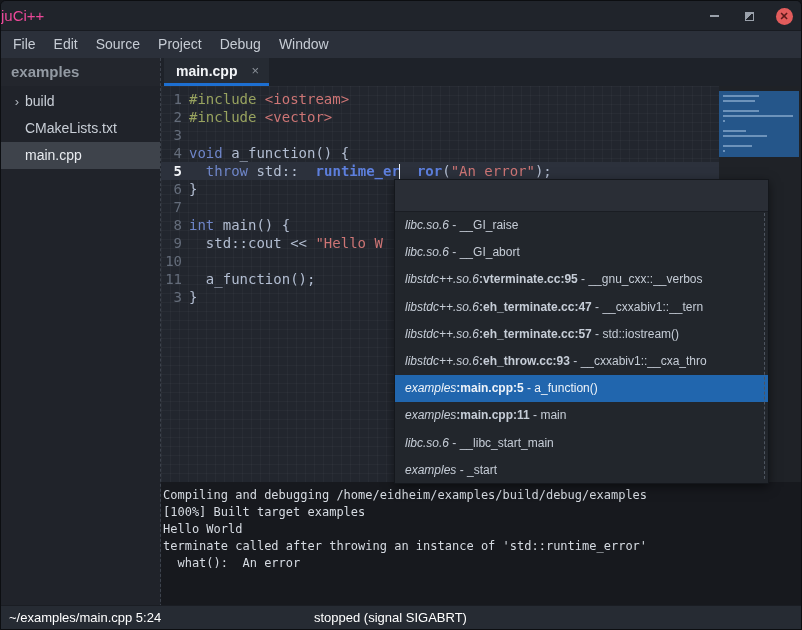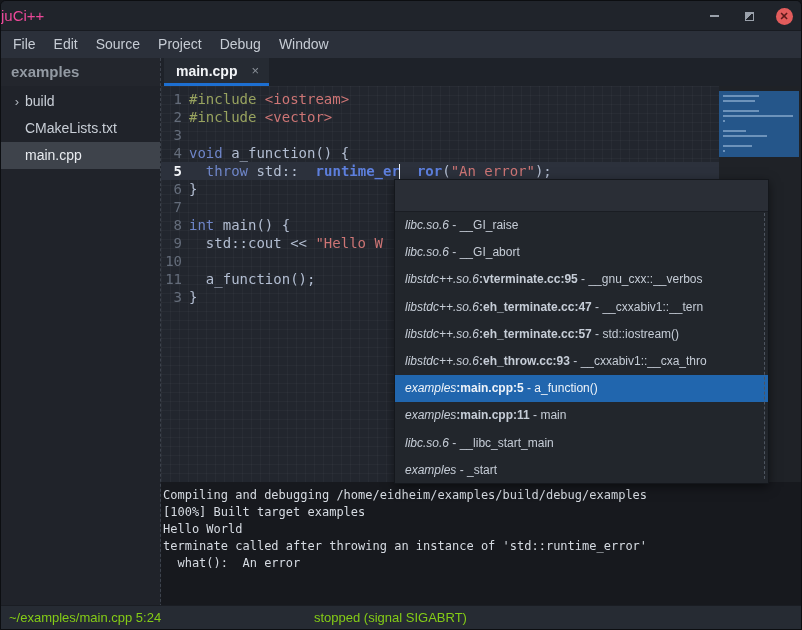--- a/index.html
+++ b/index.html
@@ -62,21 +62,21 @@
   .terminal{height:125px;flex:none;background:#17191e;color:#d6dbe2;font-family:"DejaVu Sans Mono",monospace;font-size:12px;line-height:17px;padding:5px 0 0 2px;white-space:pre;overflow:hidden;}
   
   .popup{position:absolute;left:393px;top:178px;width:375px;height:305px;background:#22262c;border:1px solid #14171c;box-shadow:0 3px 10px rgba(0,0,0,0.5);z-index:5;overflow:hidden;}
   .popup-head{height:32px;background:#2a2e36;border-bottom:1px solid #1a1d23;}
   .popup-row{height:27.2px;line-height:27.2px;padding-left:10px;font-size:12px;color:#c6cdd7;white-space:nowrap;overflow:hidden;}
   .popup-row.selected{background:#2166ae;color:#eef3f9;}
   .popup-lib{font-style:italic;}
   .popup-file{font-weight:bold;}
   .popup-scrollbar{position:absolute;right:3px;top:33px;bottom:4px;width:0;border-left:1px dashed #4e5560;z-index:6;}
   
-  .statusbar{position:absolute;left:0;bottom:0;width:100%;height:24px;background:#262b33;border-top:1px solid #1a1d23;color:#84cc16;font-size:13px;}
+  .statusbar{position:absolute;left:0;bottom:0;width:100%;height:24px;background:#262b33;border-top:1px solid #1a1d23;color:#ffffff;font-size:13px;}
   .status-left{position:absolute;left:8px;top:0;line-height:23px;}
   .status-center{position:absolute;left:313px;top:0;line-height:23px;}
 </style>
 </head>
 <body>
 
 <div class="window">
 
   <div class="titlebar">
     <div class="title">juCi++</div>

